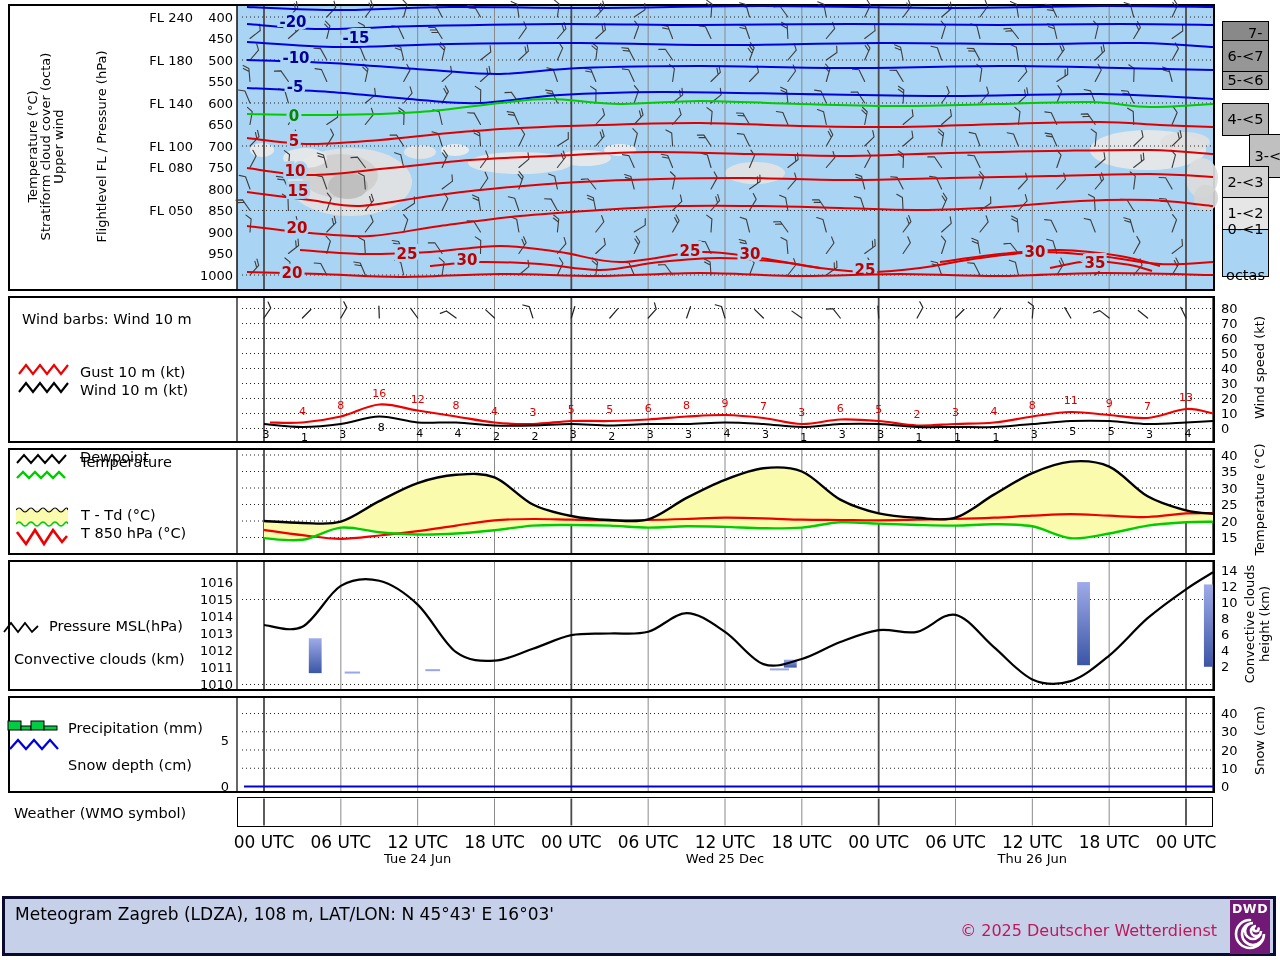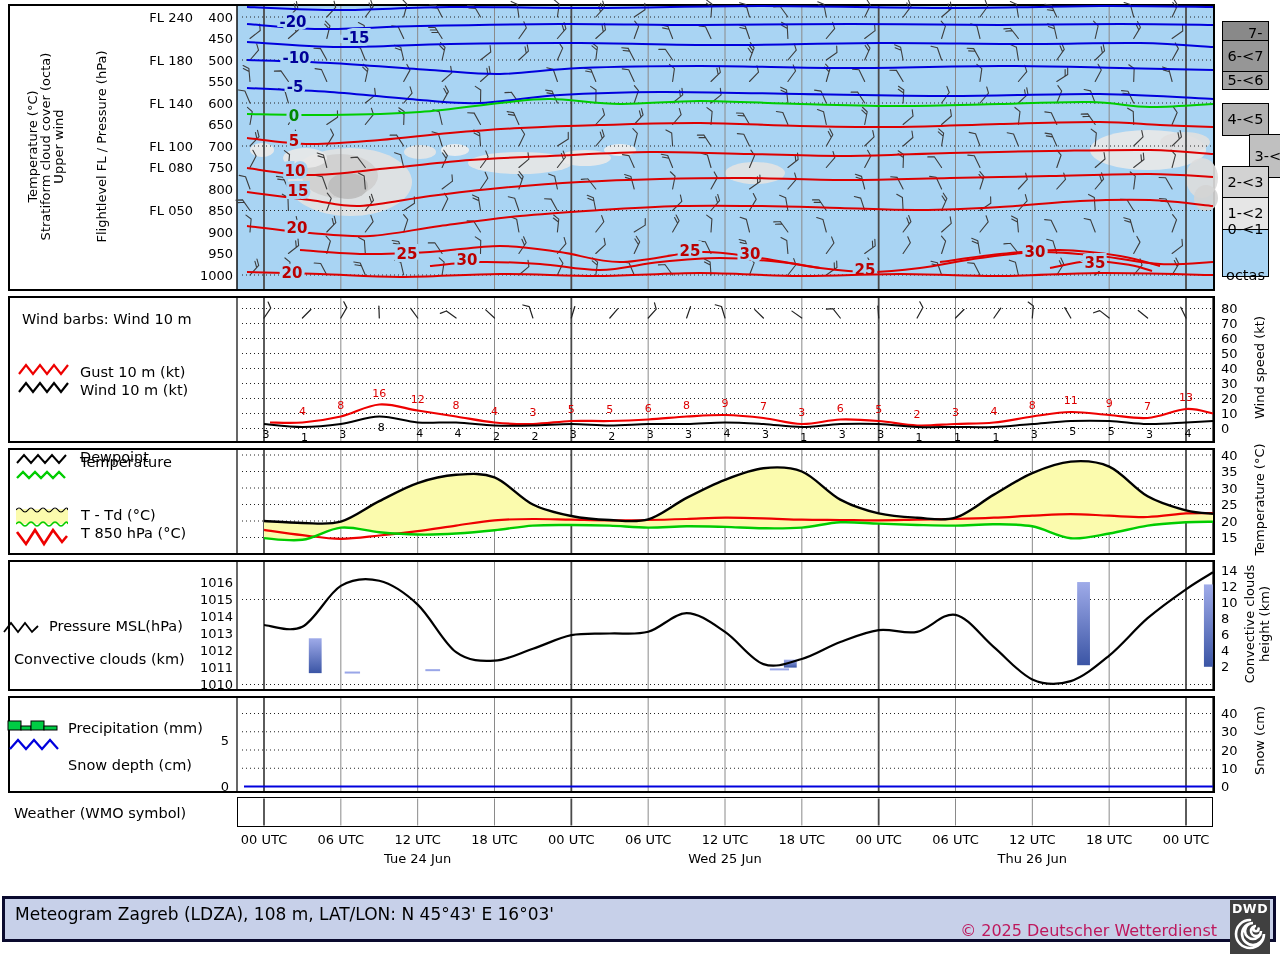--- a/index.html
+++ b/index.html
@@ -4,28 +4,28 @@
 <style>
   html,body{margin:0;padding:0;background:#fff}
   #root{position:relative;width:1280px;height:960px;background:#fff;
         font-family:"DejaVu Sans","Liberation Sans",sans-serif;color:#000;overflow:hidden}
   .frame{position:absolute;border:2px solid #000;box-sizing:border-box;background:transparent}
   #chart-svg{position:absolute;left:0;top:0;pointer-events:none}
   .lab{position:absolute;font-size:14.5px;white-space:nowrap}
   .rot{position:absolute;width:300px;text-align:center;transform:rotate(-90deg);
        font-size:13px;white-space:nowrap}
   .rot2{line-height:15px}
-  .tick{position:absolute;width:72px;text-align:center;font-size:13px}
+  .tick{position:absolute;width:72px;text-align:center;font-size:17px}
   .day{position:absolute;width:120px;text-align:center;font-size:13px}
   .octa{position:absolute;left:1222px;width:47px;border:1.5px solid #000;box-sizing:border-box;
         display:flex;flex-direction:column;align-items:center;justify-content:center;
         font-size:14.5px;line-height:17px}
-  #footer{position:absolute;left:2px;top:896px;width:1274px;height:46px;background:#c7d0e9;
+  #footer{position:absolute;left:2px;top:896px;width:1274px;height:60px;background:#c7d0e9;
           border:3px solid #0a0a2e;box-sizing:border-box}
-  #dwd-logo{position:absolute;right:3px;top:1px;width:40px;height:54px;background:#404040;
+  #dwd-logo{position:absolute;right:3px;top:1px;width:40px;height:54px;background:#701a75;
             display:flex;flex-direction:column;align-items:center}
   #dwd-logo .t{color:#fff;font-weight:bold;font-size:12.5px;margin-top:1px;letter-spacing:0.5px}
   .icon{position:absolute}
 </style>
 </head>
 <body>
 
 <div id="root">
 
   <div class="frame" style="left:8px;top:4px;width:1207px;height:287px"></div>
@@ -1397,21 +1397,21 @@
       <div class="tick" style="left: 535.334px; top: 832px;">00 UTC</div>
       <div class="tick" style="left: 612.168px; top: 832px;">06 UTC</div>
       <div class="tick" style="left: 689.002px; top: 832px;">12 UTC</div>
       <div class="tick" style="left: 765.835px; top: 832px;">18 UTC</div>
       <div class="tick" style="left: 842.669px; top: 832px;">00 UTC</div>
       <div class="tick" style="left: 919.502px; top: 832px;">06 UTC</div>
       <div class="tick" style="left: 996.336px; top: 832px;">12 UTC</div>
       <div class="tick" style="left: 1073.17px; top: 832px;">18 UTC</div>
       <div class="tick" style="left: 1150px; top: 832px;">00 UTC</div>
       <div class="day" style="left: 357.667px; top: 851px;">Tue 24 Jun</div>
-      <div class="day" style="left: 665.002px; top: 851px;">Wed 25 Jun</div>
+      <div class="day" style="left: 665.002px; top: 851px;">Wed 25 Dec</div>
       <div class="day" style="left: 972.336px; top: 851px;">Thu 26 Jun</div>
     </div>
 
   <div id="footer">
     <div style="position:absolute;left:10px;top:5px;font-size:17px">Meteogram Zagreb (LDZA), 108 m, LAT/LON: N 45°43' E 16°03'</div>
     <div style="position:absolute;right:56px;top:22px;font-size:16px;color:#be185d">© 2025 Deutscher Wetterdienst</div>
     <div id="dwd-logo">
       <div class="t">DWD</div>
       <svg width="34" height="36" viewBox="0 0 34 36">
         <path d="M17 4 a14 14 0 1 0 14 14 a11 11 0 1 1 -11 -11 a8 8 0 1 0 8 8 a5 5 0 1 1 -5 -5 a2.6 2.6 0 1 0 2.6 2.6" stroke="#ffffff" stroke-width="2.6" fill="none" stroke-linecap="round"></path>

